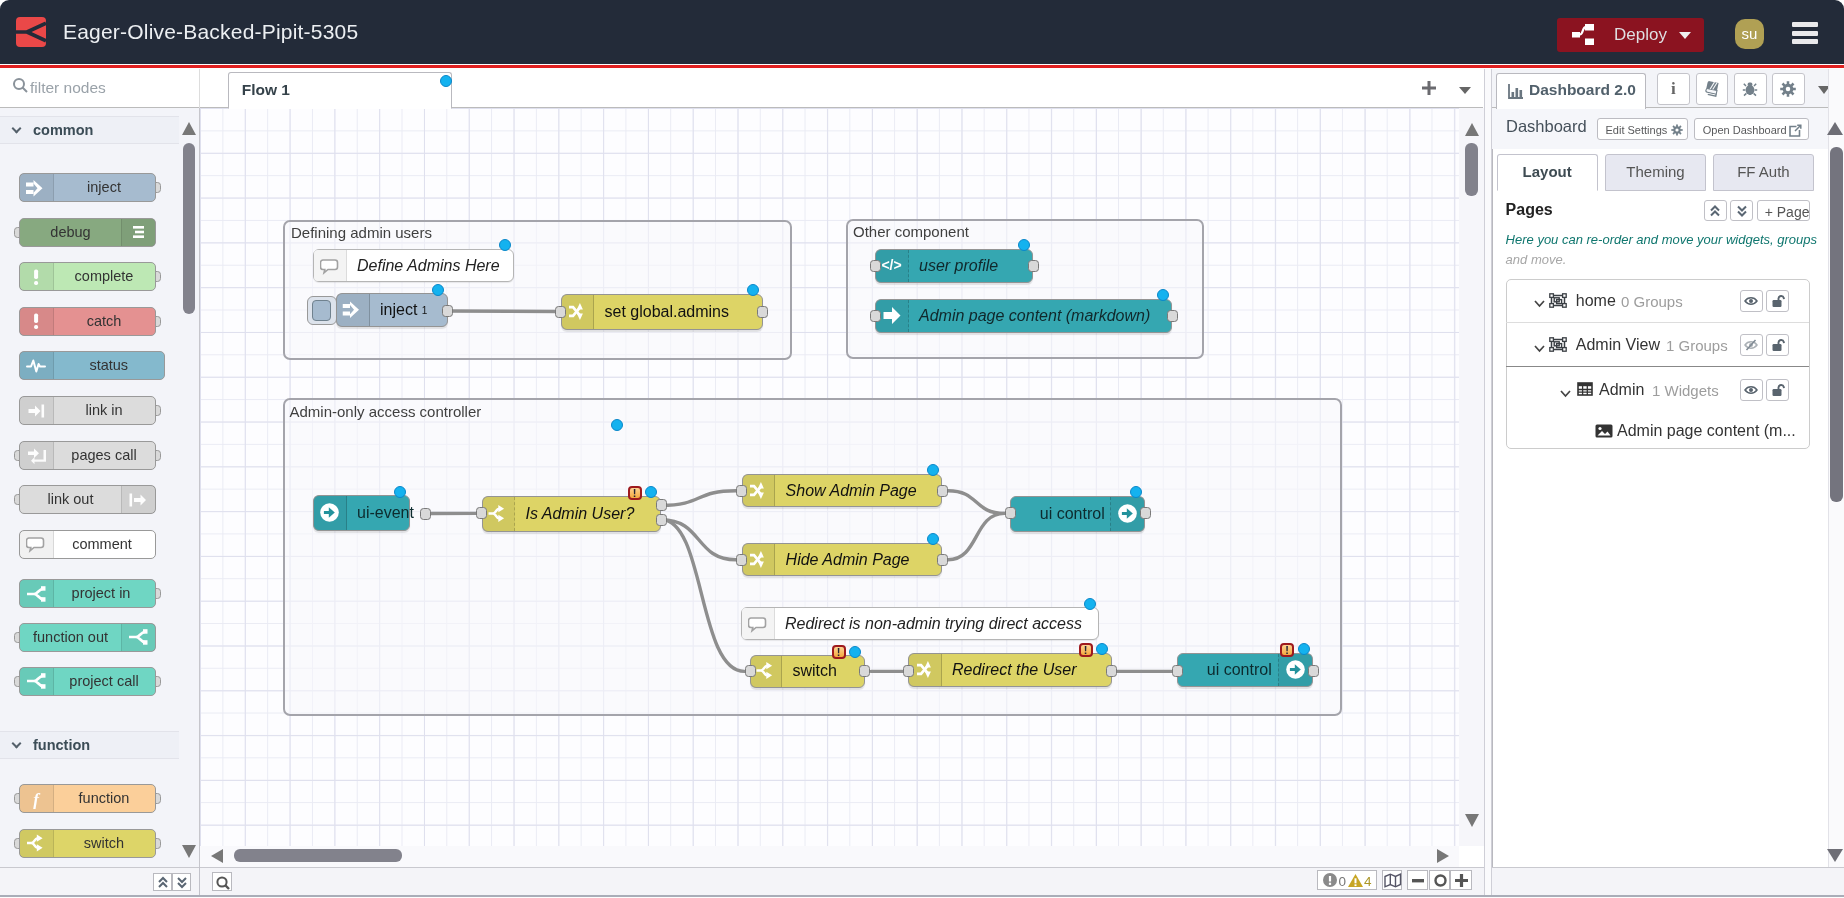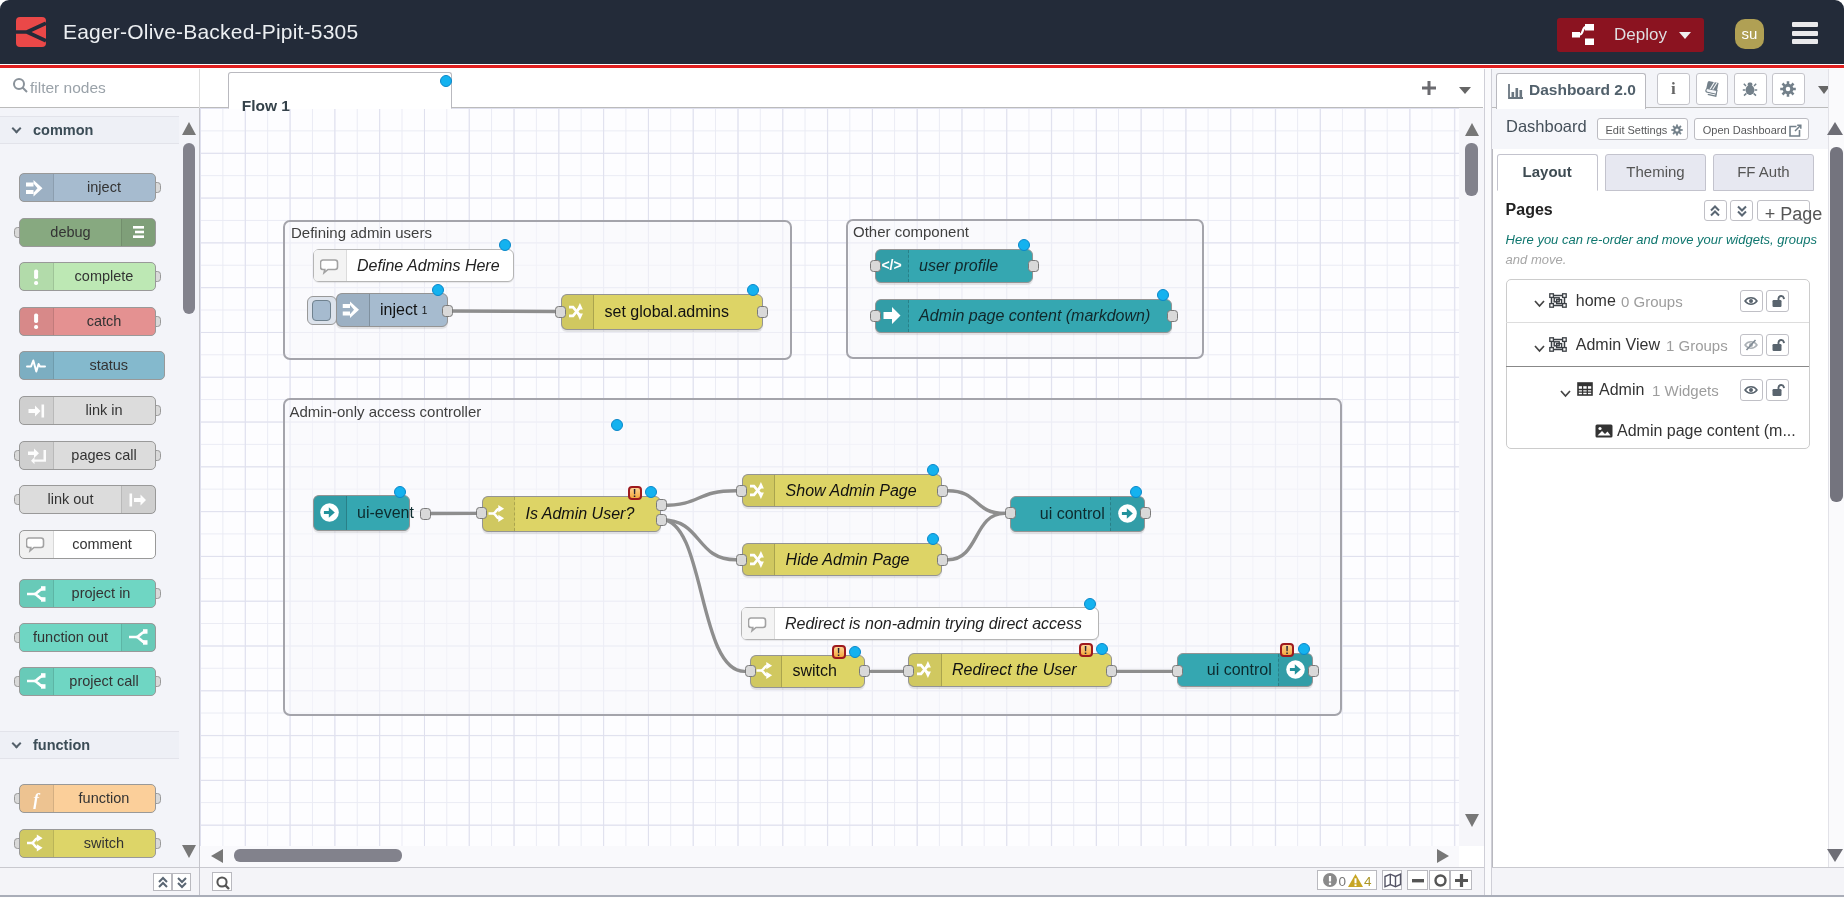--- a/index.html
+++ b/index.html
@@ -10,21 +10,21 @@
 #logo{position:absolute;left:16px;top:17px;width:30px;height:30px;background:#ea4848;border-radius:4px;overflow:hidden}
 #title{position:absolute;left:63px;top:20px;font-size:21px;color:#eceff2;letter-spacing:0.2px}
 #deploy{position:absolute;left:1557px;top:18px;width:147px;height:34px;background:#8b1320;border-radius:3px;color:#dfdfe2}
 #deploy .dtxt{position:absolute;left:57px;top:7px;font-size:17px}
 #deploy .dcaret{position:absolute;right:13px;top:14px;width:0;height:0;border-left:6px solid transparent;border-right:6px solid transparent;border-top:7px solid #efefef}
 #avatar{position:absolute;left:1735px;top:19px;width:29px;height:30px;background:#b0a054;border-radius:10px;color:#fff;font-size:15px;text-align:center;line-height:30px}
 .hbar{position:absolute;left:1792px;width:26px;height:5px;background:#e9e9eb;border-radius:1px}
 #tabstrip{position:absolute;left:0;top:68.5px;width:1483px;height:39px;background:#fff;border-bottom:1px solid #bbb}
 #filter .ph{position:absolute;left:30px;top:79px;color:#9aa2a9;font-size:15.5px}
 #flowtab{position:absolute;left:227.7px;top:71.5px;width:224px;height:37px;background:#fff;border:1px solid #b9b9bf;border-bottom:1px solid #fff;border-radius:3px 3px 0 0;z-index:3}
-#flowtab .t{position:absolute;left:13px;top:24px;font-size:15.5px;font-weight:bold;color:#35424a}
+#flowtab .t{position:absolute;left:13px;top:8px;font-size:15.5px;font-weight:bold;color:#35424a}
 #palette{position:absolute;left:0;top:108px;width:200px;height:758.5px;background:#f3f4f9;border-right:1px solid #c6c6cc}
 .pcat{position:absolute;left:0;width:179px;height:28px;background:#eef0f6;border-top:1px solid #e2e3ea;border-bottom:1px solid #e2e3ea}
 .pcat .txt{position:absolute;left:33px;top:5px;font-size:14.5px;font-weight:bold;color:#3c4d57}
 .pcat .ch{position:absolute;left:13px;top:8px;width:7px;height:7px;border-left:2px solid #55616b;border-bottom:2px solid #55616b;transform:rotate(-45deg)}
 .pnode{position:absolute;border:1.3px solid #999;border-radius:5px}
 .picon{position:absolute;top:0;bottom:0;background:rgba(0,0,0,0.055)}
 .picon svg,.cicon svg{position:absolute;left:50%;top:50%;transform:translate(-50%,-50%)}
 .plab{position:absolute;top:0;bottom:0;text-align:center;font-size:14.5px;color:#333;line-height:26.5px}
 .port{position:absolute;width:11px;height:11px;background:#d9d9d9;border:1.3px solid #999;border-radius:3.5px}
 #canvas{position:absolute;left:200px;top:108px;width:1259px;height:738px;overflow:hidden;
@@ -585,21 +585,21 @@
       <svg width="12" height="13" viewBox="0 0 12 13">
         <path d="M2 6 L6 2 L10 6 M2 11 L6 7 L10 11" stroke="#5a6673" stroke-width="2" fill="none"></path>
       </svg>
     </div>
     <div class="rowbtn" style="left:1730.2px;top:200.3px;width:23.3px;height:21px">
       <svg width="12" height="13" viewBox="0 0 12 13">
         <path d="M2 2 L6 6 L10 2 M2 7 L6 11 L10 7" stroke="#5a6673" stroke-width="2" fill="none"></path>
       </svg>
     </div>
     <div class="rowbtn" style="left:1756.7px;top:200.3px;width:53px;height:21px">
-      <span style="position:absolute;left:7px;top:3px;font-size:18px;color:#555;white-space:nowrap">+ Page</span>
+      <span style="position:absolute;left:7px;top:3px;font-size:14px;color:#555;white-space:nowrap">+ Page</span>
     </div>
     <div class="abs" style="left:1505.6px;top:231.5px;font-size:13px;font-style:italic;color:#0f766e">Here you can re-order and move your widgets, groups</div>
     <div class="abs" style="left:1505.6px;top:251.5px;font-size:13px;font-style:italic;color:#a7a7a7">and move.</div>
     <div class="abs" style="left:1505.5px;top:279px;width:304.5px;height:170px;background:#fff;border:1px solid #ccc;border-radius:5px"></div>
     <div class="abs" style="left:1506px;top:322.3px;width:303px;height:1px;background:#ddd"></div>
     <div class="abs" style="left:1506px;top:366px;width:303px;height:1px;background:#888"></div>
     <div class="abs" style="left:1533.7px;top:294px"><svg width="11" height="9" viewBox="0 0 11 9">
         <path d="M1 2 L5.5 7 L10 2" stroke="#444" stroke-width="1.7" fill="none"></path>
       </svg></div>
     <div class="abs" style="left:1549.3px;top:291.5px"><svg width="18" height="17" viewBox="0 0 18 17">

